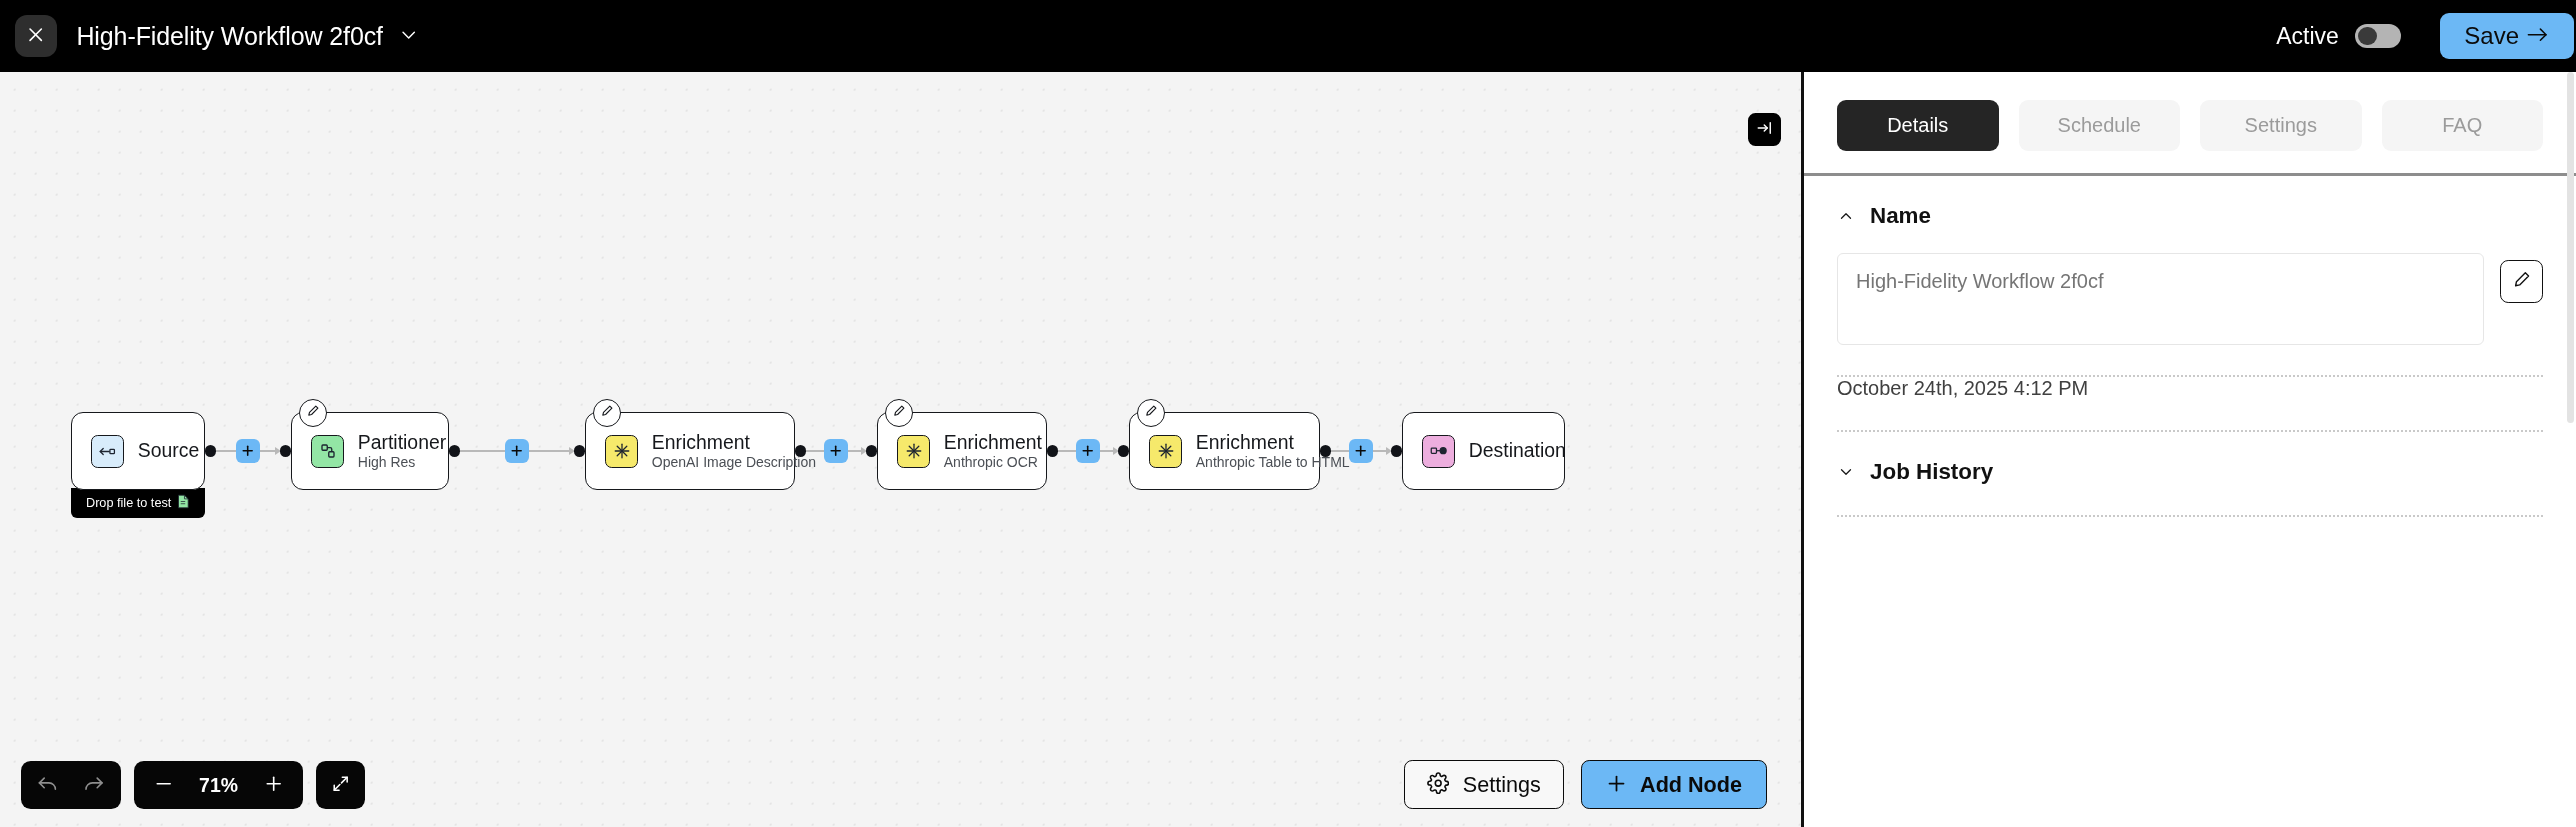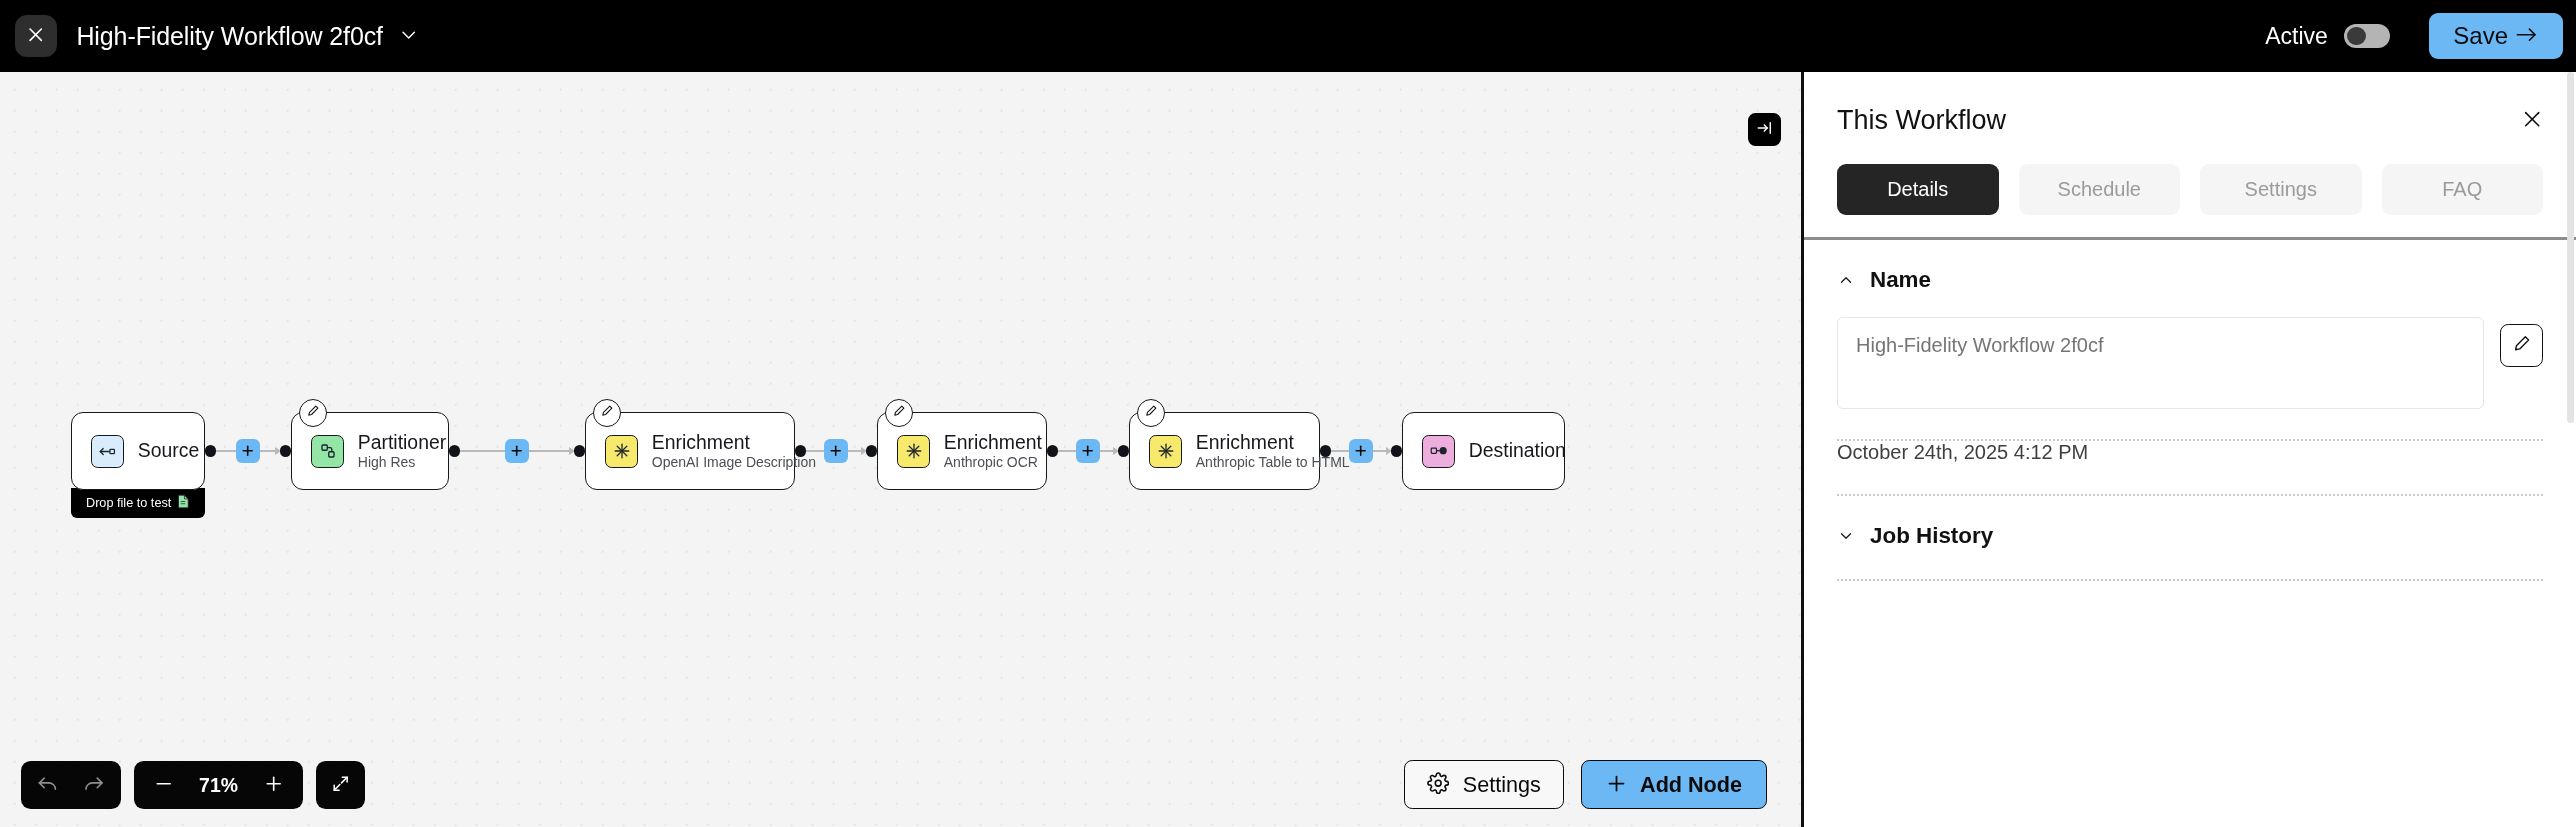--- a/index.html
+++ b/index.html
@@ -35,21 +35,21 @@
     white-space: nowrap;
   }
   .title-caret {
     margin-left: 16.4px;
     display: flex; align-items: center;
     cursor: pointer;
   }
   .topbar-right {
     margin-left: auto;
     display: flex; align-items: center;
-    padding-right: 13px;
+    padding-right: 2px;
     text-align: right;
   }
   .active-label {
     color: #ffffff; font-size: 23px; font-weight: 400;
     margin-right: 16.4px;
   }
   .toggle {
     width: 46px; height: 24.6px;
     border-radius: 12.7px;
     background: #b4b4b4;
@@ -648,31 +648,20 @@
         </svg>
       </span>
       <span class="lbl">Add Node</span>
     </div>
   </div>
 
 </div>
 
 <div class="panel">
 
-  <div class="panel-head">
-    <div class="panel-title">This Workflow</div>
-    <div class="panel-close">
-      <span>
-        <svg width="22.4" height="22.4" viewBox="0 0 24 24" fill="none" stroke="#111111" stroke-width="1.7" stroke-linecap="round">
-          <line x1="5" y1="5" x2="19" y2="19"></line>
-            <line x1="19" y1="5" x2="5" y2="19"></line>
-        </svg>
-      </span>
-    </div>
-  </div>
 
   <div class="tabs">
     <div class="tab active">
         <span>Details</span>
       </div>
     <div class="tab">
         <span>Schedule</span>
       </div>
     <div class="tab">
         <span>Settings</span>

